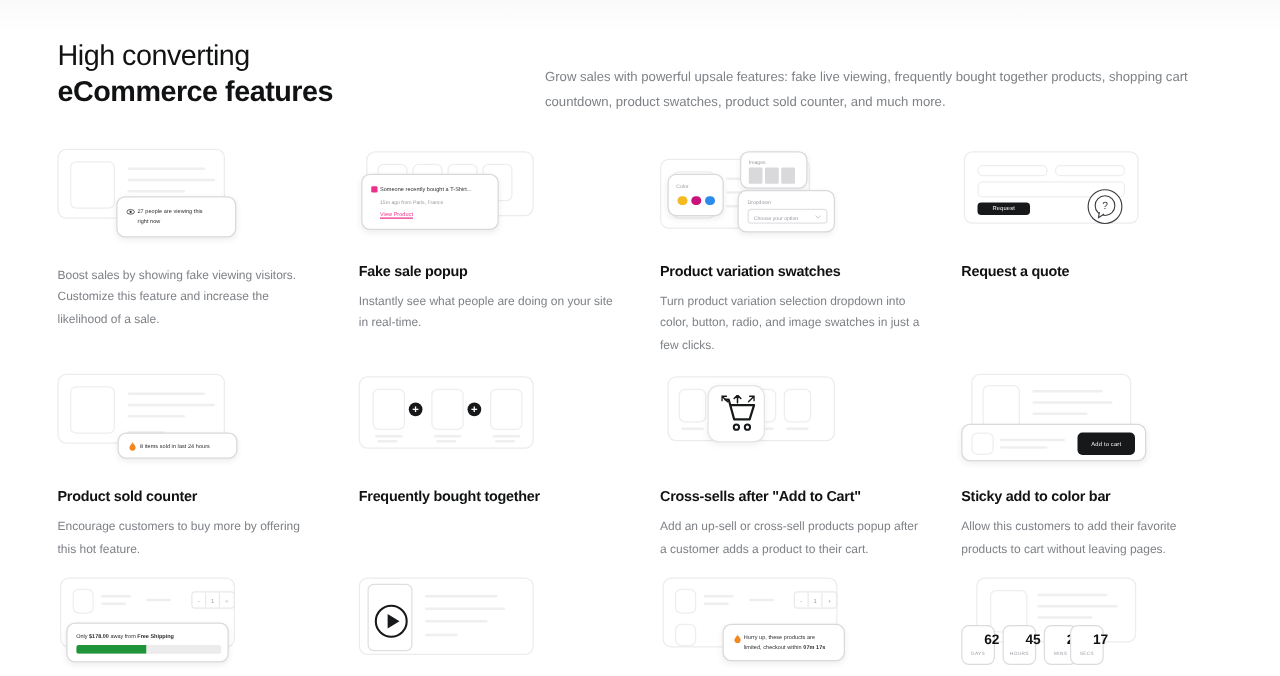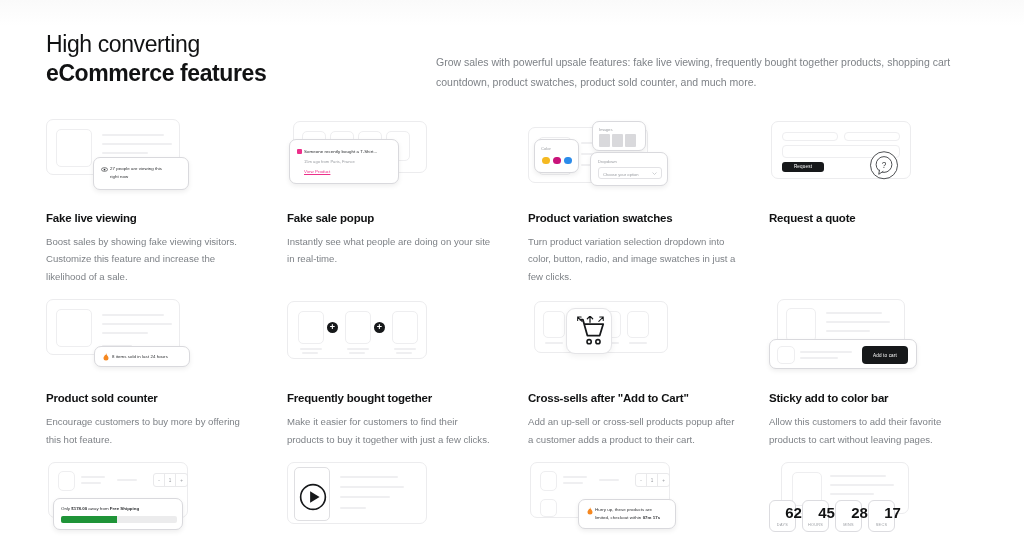--- a/index.html
+++ b/index.html
@@ -125,21 +125,21 @@
 
   
   .c11-badge { left: 50px; top: 37px; width: 98px; height: 30px; padding: 6px 8px 0 16px; }
 
   
   .tbox {
     position: absolute; top: 38px; width: 27px; height: 32px;
     border: 1px solid #dcdce0; border-radius: 6px; background: #fff;
     display: flex; flex-direction: column; align-items: center; justify-content: center;
   }
-  .tnum { font-size: 15px; font-weight: 700; color: #111213; line-height: 1; margin-left: 22px; }
+  .tnum { font-size: 11px; font-weight: 700; color: #111213; line-height: 1; margin-left: 22px; }
   .tlab { font-size: 3.8px; color: #9a9da2; letter-spacing: .3px; margin-top: 3px; }
 </style>
 </head>
 <body>
 
 <div class="page">
   <div class="topfade"></div>
 
   <div class="header">
     <h1 class="headline">
@@ -161,21 +161,20 @@
         </div>
         <div class="float c1-badge">
           <svg class="eye" viewBox="0 0 16 10">
             <ellipse cx="8" cy="5" rx="7" ry="4.2" fill="none" stroke="#2a2c2f" stroke-width="1.4"></ellipse>
             <circle cx="8" cy="5" r="2" fill="#2a2c2f"></circle>
           </svg>
           <div class="tiny">27 people are viewing this</div>
           <div class="tiny">right now</div>
         </div>
       </div>
-      <div class="card-title">Fake live viewing</div>
       <div class="card-desc">Boost sales by showing fake viewing visitors. Customize this feature and increase the likelihood of a sale.</div>
     </div>
 
     <div class="card">
       <div class="art">
         <div class="panel" style="left:6px;top:2px;width:134px;height:52px;">
           <div class="ph" style="left:8px;top:9px;width:24px;height:30px;"></div>
           <div class="ph" style="left:36px;top:9px;width:24px;height:30px;"></div>
           <div class="ph" style="left:64px;top:9px;width:24px;height:30px;"></div>
           <div class="ph" style="left:92px;top:9px;width:24px;height:30px;"></div>
@@ -273,21 +272,20 @@
           <div class="line" style="left:59px;top:46px;width:22px;"></div>
           <div class="line" style="left:61px;top:50px;width:16px;"></div>
           <div class="ph" style="left:104px;top:9px;width:26px;height:33px;"></div>
           <div class="line" style="left:106px;top:46px;width:22px;"></div>
           <div class="line" style="left:108px;top:50px;width:16px;"></div>
           <div class="plus" style="left:39px;top:20px;">+</div>
           <div class="plus" style="left:86px;top:20px;">+</div>
         </div>
       </div>
       <div class="card-title">Frequently bought together</div>
-      <div class="card-desc">Make it easier for customers to find their products to buy it together with just a few clicks.</div>
     </div>
 
     <div class="card">
       <div class="art">
         <div class="panel" style="left:6px;top:2px;width:134px;height:52px;">
           <div class="ph" style="left:8px;top:9px;width:22px;height:27px;"></div>
           <div class="line" style="left:10px;top:40px;width:18px;"></div>
           <div class="ph" style="left:36px;top:9px;width:22px;height:27px;"></div>
           <div class="line" style="left:38px;top:40px;width:18px;"></div>
           <div class="ph" style="left:64px;top:9px;width:22px;height:27px;"></div>
@@ -408,21 +406,21 @@
           <div class="tlab">DAYS</div>
         </div>
         <div class="tbox" style="left:33px;">
           <div class="tnum">45</div>
           <div class="tlab">HOURS</div>
         </div>
         <div class="tbox" style="left:66px;">
           <div class="tnum">28</div>
           <div class="tlab">MINS</div>
         </div>
-        <div class="tbox" style="left:99px;">
+        <div class="tbox" style="left:87px;">
           <div class="tnum">17</div>
           <div class="tlab">SECS</div>
         </div>
       </div>
 
     </div>
 
   </div>
 </div>
 

